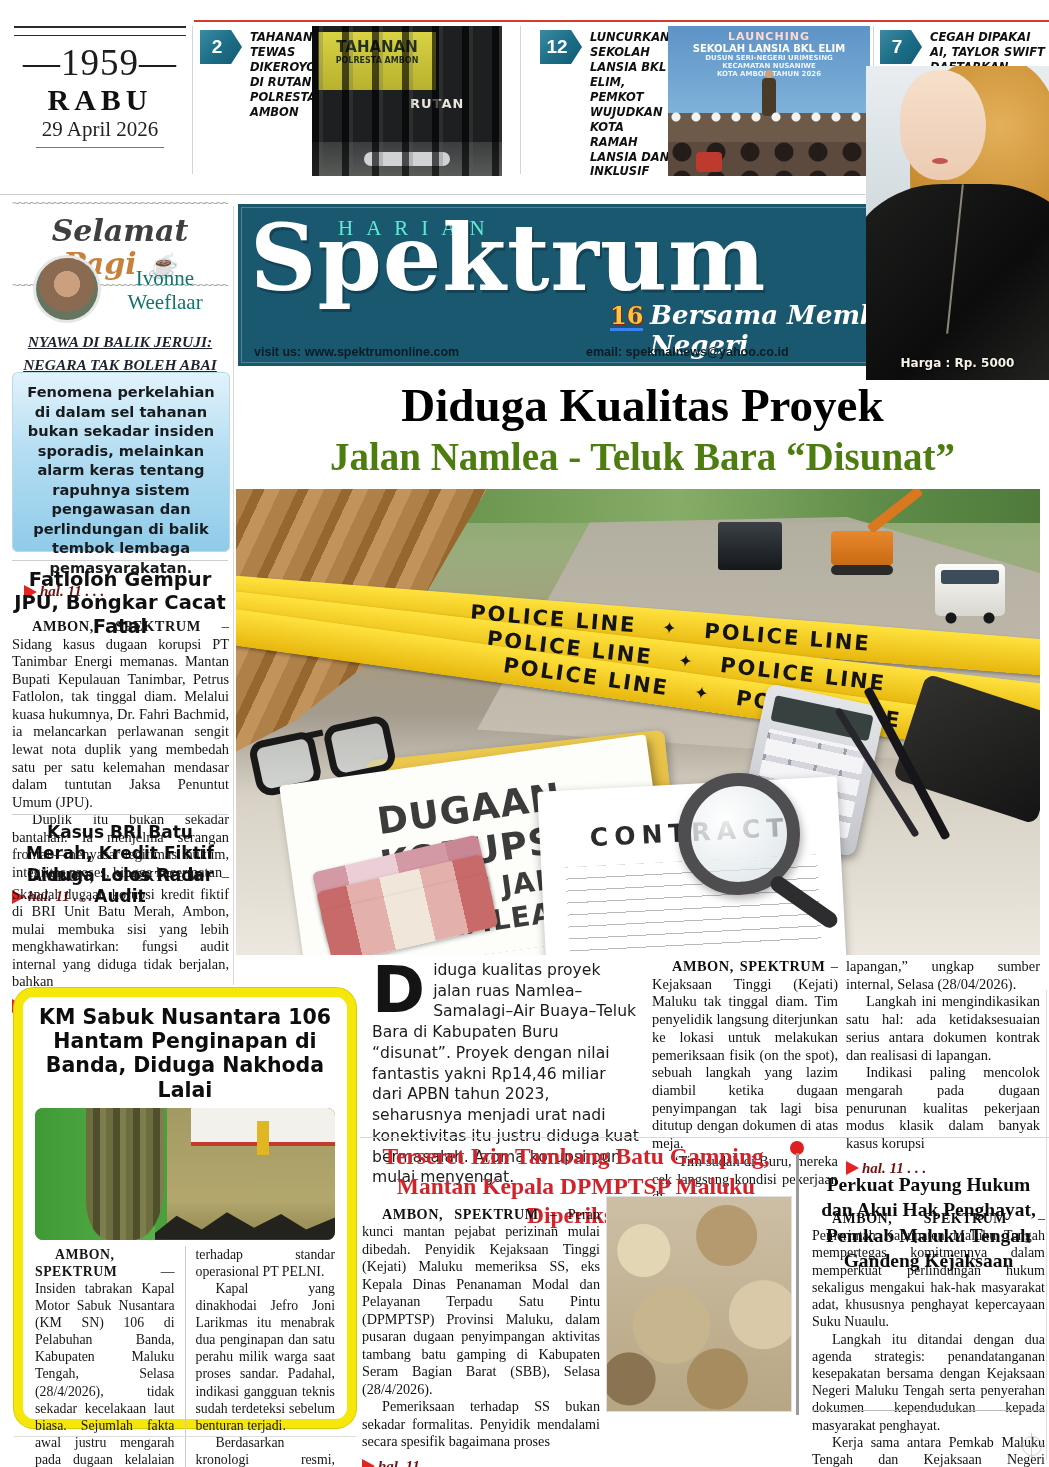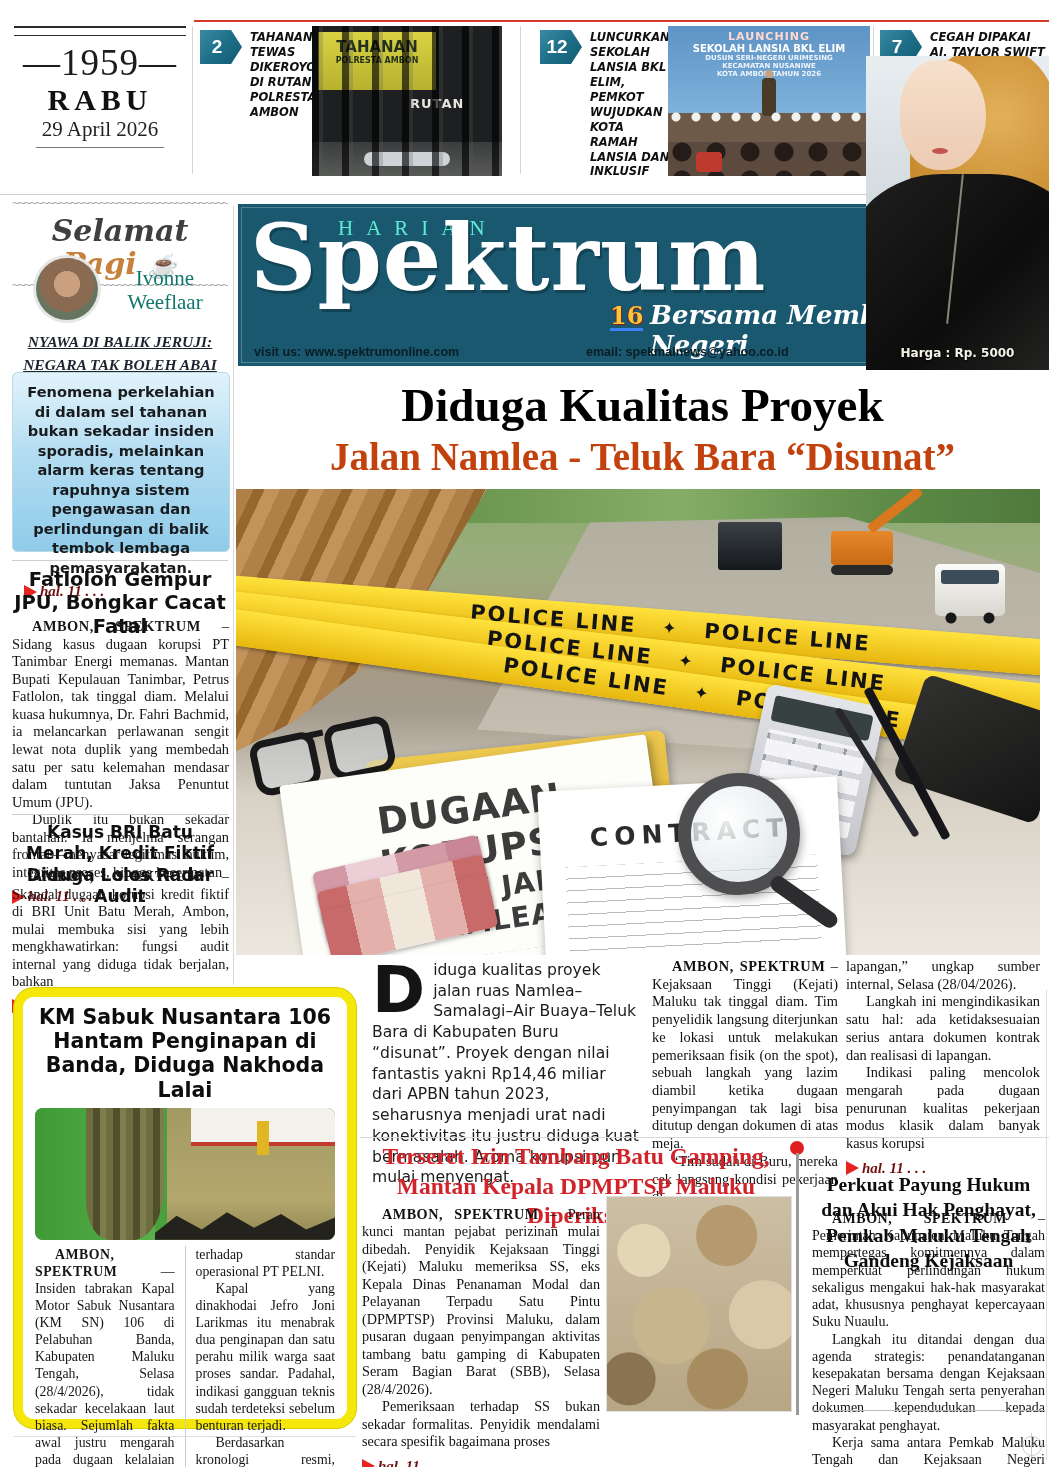--- a/index.html
+++ b/index.html
@@ -43,21 +43,21 @@
   .launch-banner .l2{font-size:10px;}
   .launch-banner .l3,.launch-banner .l4,.launch-banner .l5{font-size:7px;color:#eef4fb;}
   .flowers{position:absolute;left:0;top:55%;width:100%;height:16px;
            background:radial-gradient(circle at 8px 8px,#f2f2ee 4px,rgba(0,0,0,0) 5px);background-size:20px 16px;}
   .speaker{position:absolute;left:94px;top:52px;width:14px;height:38px;background:#4a3a28;border-radius:4px;}
   .speaker:before{content:"";position:absolute;left:3px;top:-8px;width:8px;height:8px;border-radius:50%;background:#caa07f;}
   .crowd{position:absolute;left:0;bottom:0;width:100%;height:34px;
          background:radial-gradient(circle at 14px 10px,#241c18 9px,rgba(0,0,0,0) 10px) #5c4a3e;background-size:34px 28px;}
   .redshirt{position:absolute;left:28px;bottom:4px;width:26px;height:20px;background:#bf3a2e;border-radius:4px;}
   
-  .taylor{position:absolute;left:866px;top:56px;width:183px;height:314px;overflow:hidden;
+  .taylor{position:absolute;left:866px;top:66px;width:183px;height:314px;overflow:hidden;
           background:linear-gradient(#e8edf0,#cfd8dc 55%,#b9c3c8);z-index:5;}
   .ty-hair{position:absolute;left:44px;top:-6px;width:150px;height:220px;border-radius:50% 40% 60% 50%;
            background:radial-gradient(circle at 60% 30%,#e3b05a,#c78a2e 60%,#a86f1f);}
   .ty-face{position:absolute;left:34px;top:4px;width:86px;height:110px;border-radius:46% 54% 52% 48%;
            background:linear-gradient(#f6e0cc,#eccbb2);}
   .ty-lip{position:absolute;left:66px;top:92px;width:16px;height:6px;border-radius:50%;background:#c2554f;}
   .ty-top{position:absolute;left:-20px;top:118px;width:240px;height:210px;border-radius:40% 40% 0 0;
           background:linear-gradient(135deg,#20201f,#0c0c0c 55%,#2a2a28);}
   .ty-neck{position:absolute;left:88px;top:118px;width:2px;height:150px;background:#8a8578;transform:rotate(6deg);}
   .ty-price{position:absolute;left:0;bottom:10px;width:100%;text-align:center;color:#f4f1e6;
@@ -104,21 +104,21 @@
   .sart-title{position:absolute;width:216px;left:12px;text-align:center;font-family:"DejaVu Sans",sans-serif;
               font-weight:bold;color:#101010;}
   .sart-body{position:absolute;left:12px;width:217px;text-align:justify;font-size:14.4px;line-height:1.22;color:#151515;}
   .para{text-indent:20px;margin:0;}
   .para0{text-indent:0;margin:0;}
   .lede{font-weight:bold;letter-spacing:.5px;}
   
   .h1{position:absolute;left:236px;top:380px;width:813px;text-align:center;font-weight:bold;
       font-size:47px;color:#000;line-height:1.1;}
   .h2{position:absolute;left:236px;top:436px;width:813px;text-align:center;font-weight:bold;
-      font-size:39px;color:#c2410c;line-height:1.1;}
+      font-size:39px;color:#4d7c0f;line-height:1.1;}
   .mainphoto{position:absolute;left:236px;top:489px;width:804px;height:466px;overflow:hidden;
              background:linear-gradient(180deg,#8aa86d 0%,#99ad7c 14%,#a89a80 34%,#a39b8d 48%,#d8d2c6 66%,#ece8df 100%);}
   .mp-trees{position:absolute;left:0;top:0;width:100%;height:34px;
             background:linear-gradient(90deg,#55803f,#729b55 35%,#86ad68 55%,#5f8c48 80%,#4f7a3c);}
   .mp-cliff{position:absolute;left:0;top:0;width:60%;height:64%;
             background:repeating-linear-gradient(115deg,#b08049 0 16px,#96672f 16px 26px,#c2935b 26px 40px);
             clip-path:polygon(0 0,52% 0,34% 50%,12% 78%,0 88%);}
   .mp-road{position:absolute;left:0;top:0;width:100%;height:60%;background:linear-gradient(180deg,#b3ada2,#cac3b6);
            clip-path:polygon(44% 12%,76% 10%,100% 30%,100% 100%,30% 86%);opacity:.9;}
   .truck-b{position:absolute;left:60%;top:7%;width:64px;height:48px;background:linear-gradient(#3a4046,#15181b);border-radius:3px;}

